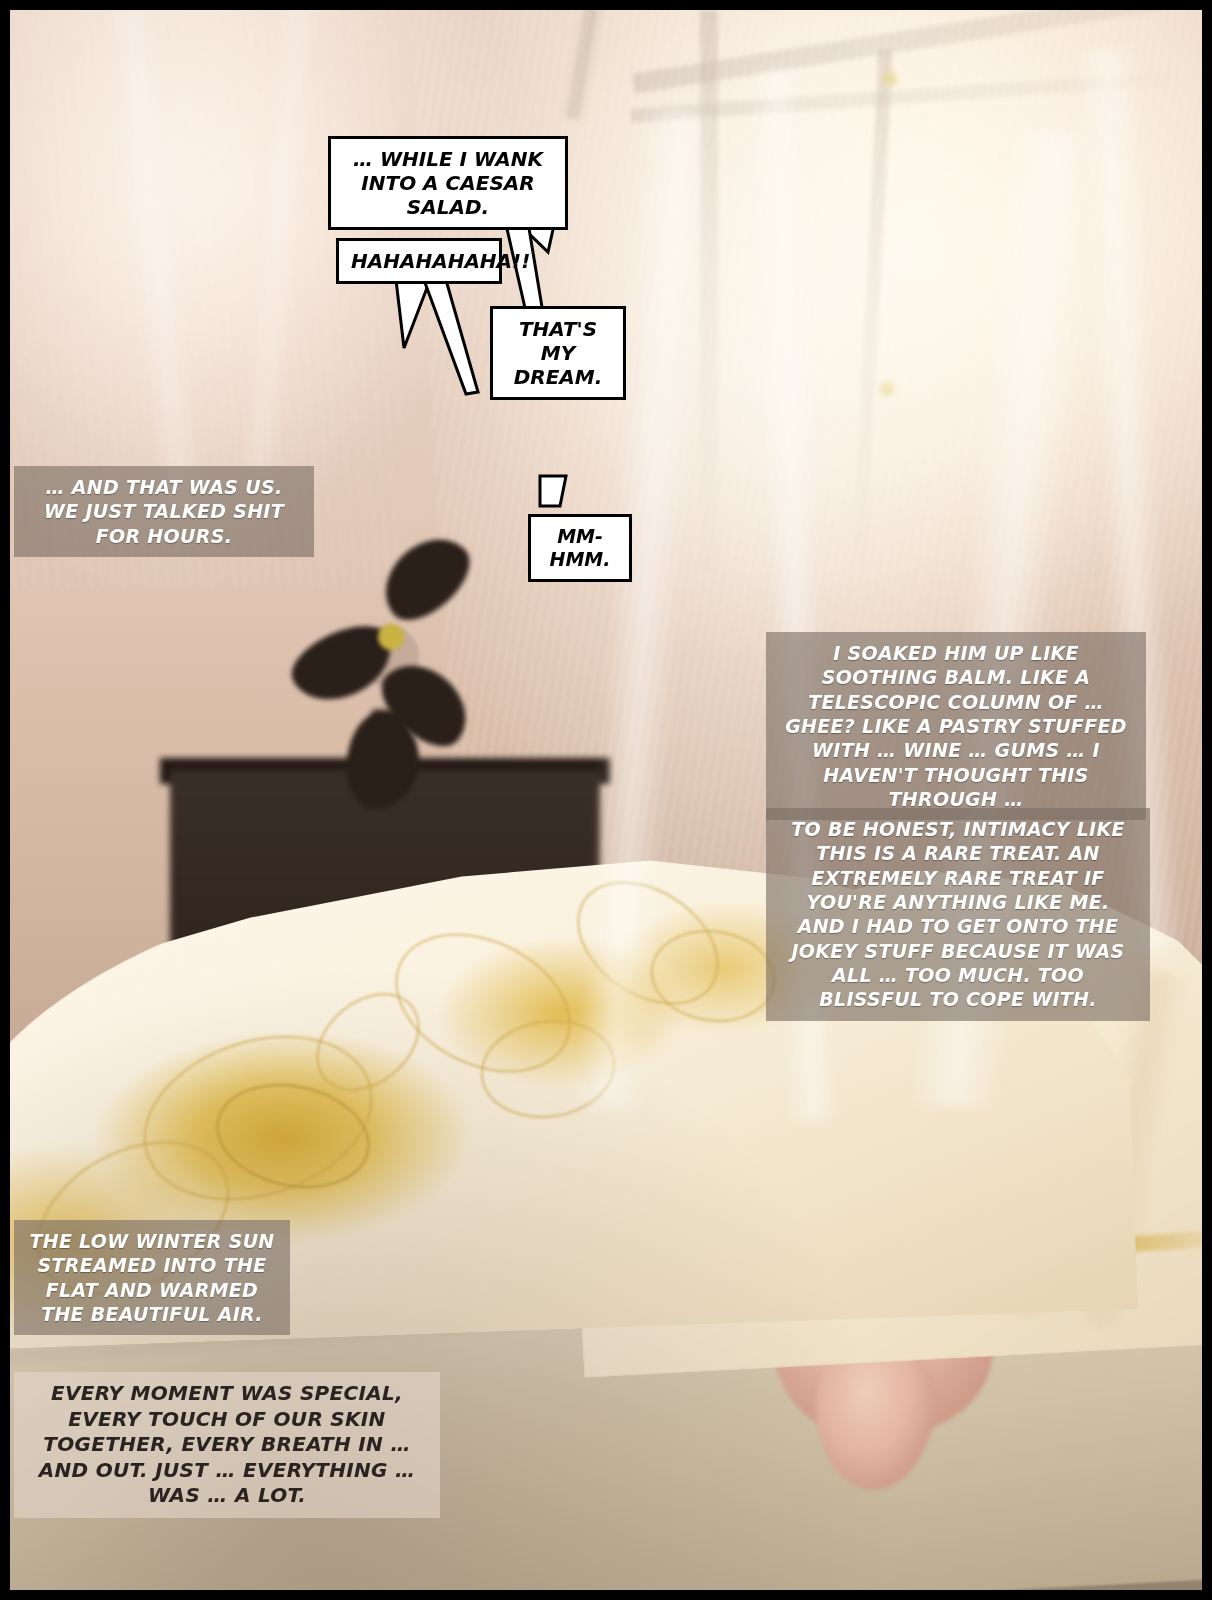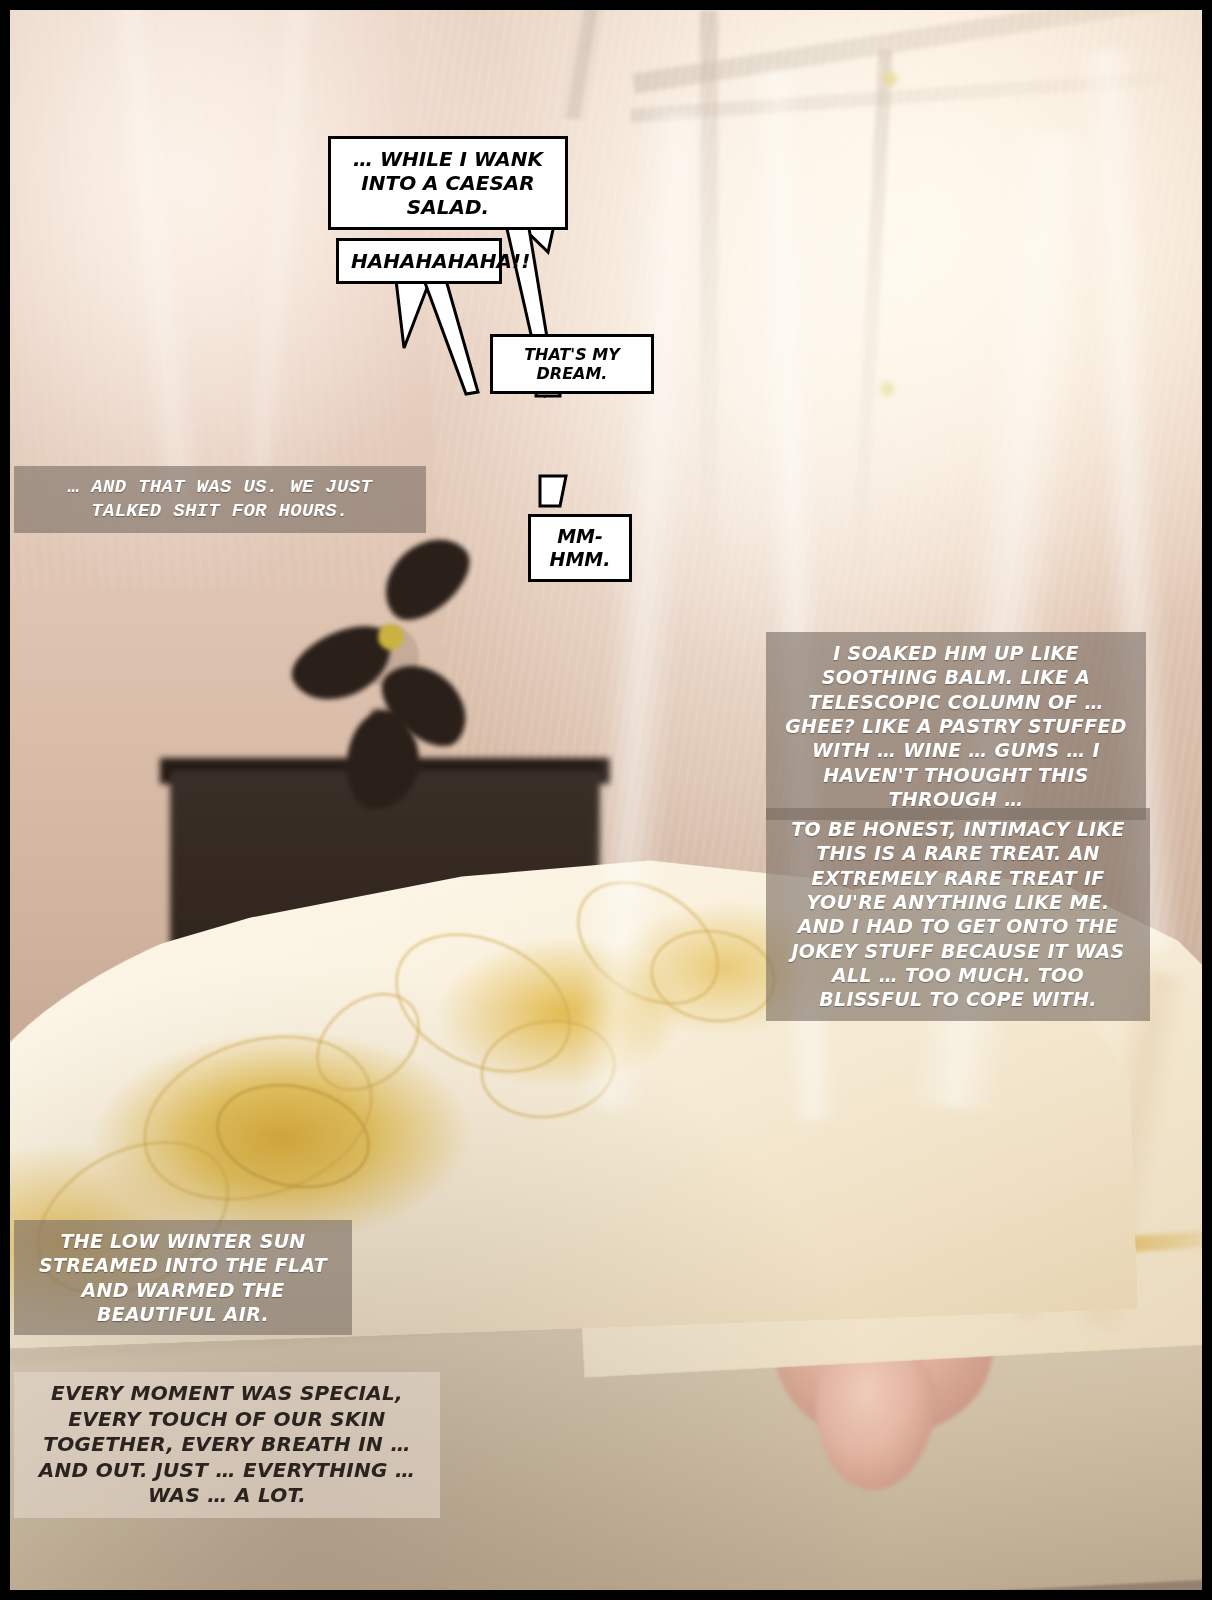--- a/index.html
+++ b/index.html
@@ -412,42 +412,42 @@
   </div>
 
   <div class="balloon" style="left:328px; top:136px; width:240px; font-size:20px;">
     <span>… WHILE I WANK INTO A CAESAR SALAD.</span>
   </div>
 
   <div class="balloon" style="left:336px; top:238px; width:166px; font-size:20px;">
     <span>HAHAHAHAHA!!</span>
   </div>
 
-  <div class="balloon" style="left:490px; top:306px; width:164px; font-size:16px;margin-top:28px;">
+  <div class="balloon" style="left:490px; top:306px; width:136px; font-size:20px;">
     <span>THAT'S MY DREAM.</span>
   </div>
 
 
   <div class="balloon" style="left:528px; top:498px; width:104px; font-size:19px;margin-top:16px;">
     <span>MM-HMM.</span>
   </div>
 
-  <div class="caption" style="left:14px; top:466px; width:412px; font-size:19px;font-family:Liberation Mono, monospace;">
+  <div class="caption" style="left:14px; top:466px; width:300px; font-size:19px;">
     <span>… AND THAT WAS US. WE JUST TALKED SHIT FOR HOURS.</span>
   </div>
 
   <div class="caption" style="left:766px; top:632px; width:380px; font-size:19px;">
     <span>I SOAKED HIM UP LIKE SOOTHING BALM. LIKE A TELESCOPIC COLUMN OF … GHEE? LIKE A PASTRY STUFFED WITH … WINE … GUMS … I HAVEN'T THOUGHT THIS THROUGH …</span>
   </div>
 
   <div class="caption" style="left:766px; top:808px; width:384px; font-size:19px;">
     <span>TO BE HONEST, INTIMACY LIKE THIS IS A RARE TREAT. AN EXTREMELY RARE TREAT IF YOU'RE ANYTHING LIKE ME. AND I HAD TO GET ONTO THE JOKEY STUFF BECAUSE IT WAS ALL … TOO MUCH. TOO BLISSFUL TO COPE WITH.</span>
   </div>
 
-  <div class="caption" style="left:14px; top:1220px; width:338px; font-size:19px;">
+  <div class="caption" style="left:14px; top:1220px; width:276px; font-size:19px;">
     <span>THE LOW WINTER SUN STREAMED INTO THE FLAT AND WARMED THE BEAUTIFUL AIR.</span>
   </div>
 
   <div class="caption light" style="left:14px; top:1372px; width:426px; font-size:20px;">
     <span>EVERY MOMENT WAS SPECIAL, EVERY TOUCH OF OUR SKIN TOGETHER, EVERY BREATH IN … AND OUT. JUST … EVERYTHING … WAS … A LOT.</span>
   </div>
 
   <div class="frame"></div>
 </div>
 

